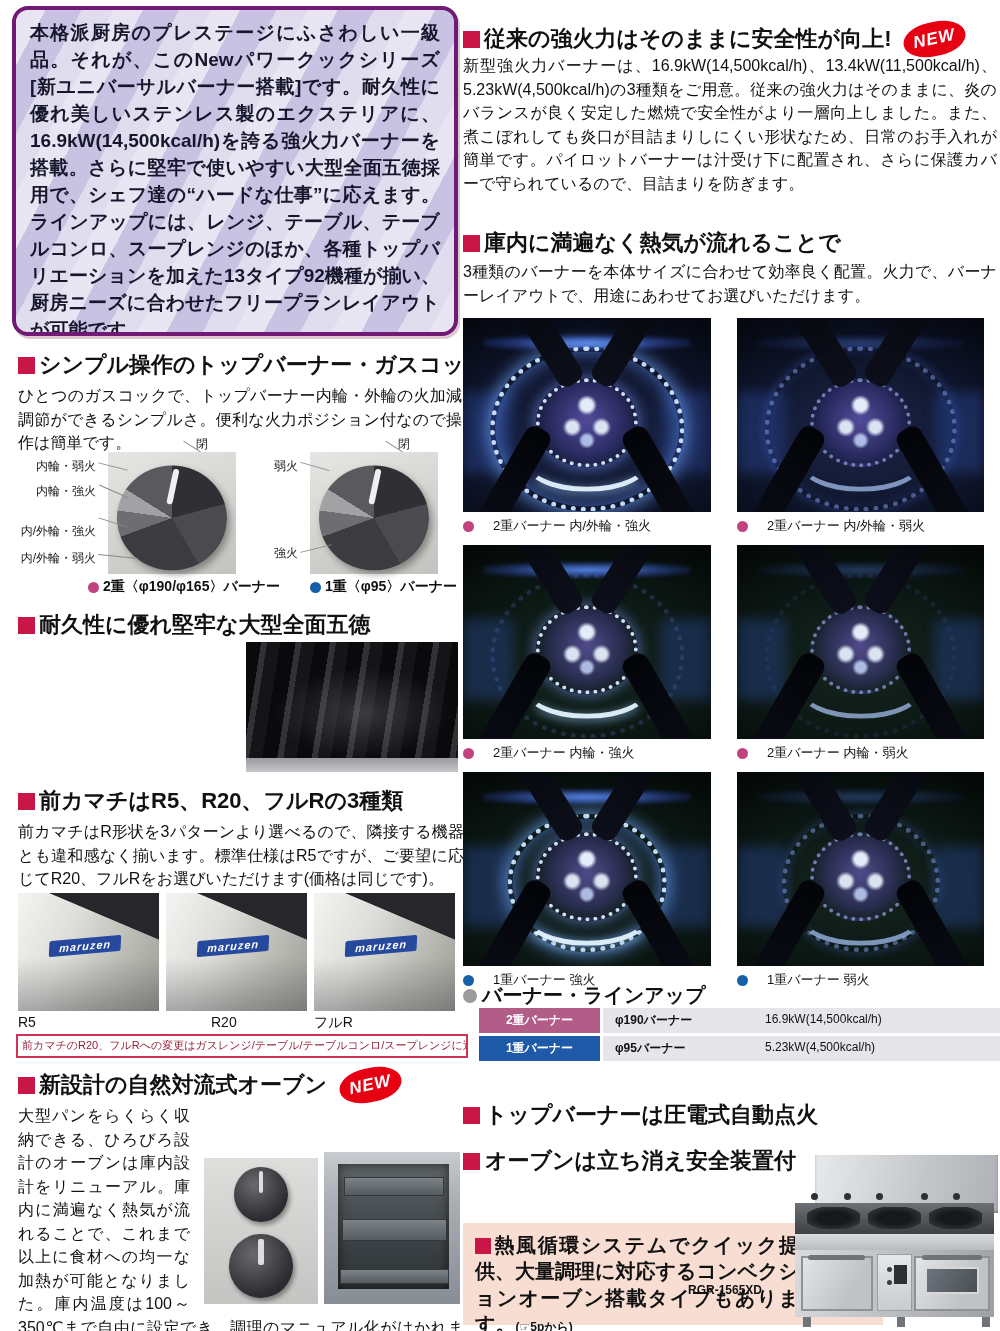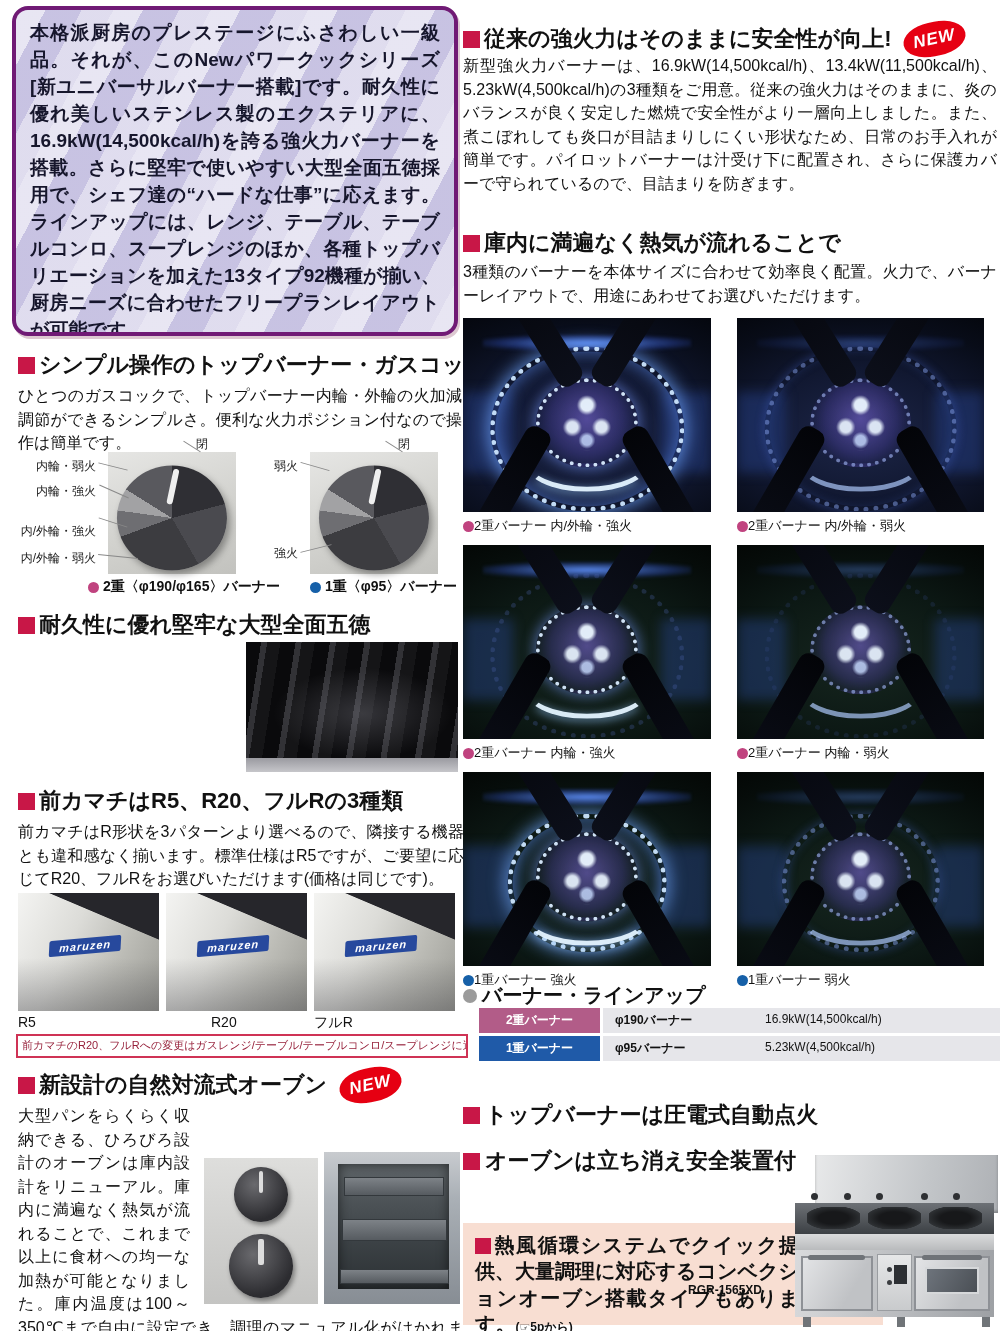--- a/index.html
+++ b/index.html
@@ -88,21 +88,21 @@
   .trv.t2{right:11%;bottom:-32%;transform:rotate(-30deg);}
   .trv.t3{left:23%;top:-40%;transform:rotate(-32deg);}
   .trv.t4{right:23%;top:-40%;transform:rotate(32deg);}
   .fp.inner .ring-o{border-color:rgba(85,108,190,.26);box-shadow:none;}
   .fp.single .ring-o{width:60%;height:66%;}
   .fp.weak .band{opacity:.35;}
   .fp.weak .ring-o{border-color:rgba(132,160,235,.5);box-shadow:0 0 8px 2px rgba(70,100,200,.3), inset 0 0 8px rgba(60,90,180,.25);}
   .fp.weak.inner .ring-o{border-color:rgba(62,82,152,.2);box-shadow:none;}
   .fp.weak .ring-i{border-color:rgba(155,175,235,.65);box-shadow:none;}
   .fp.weak .arc{border-bottom-color:rgba(172,200,250,.7);filter:none;}
-  .fp-cap{margin-top:5px;font-size:13px;color:#111;display:flex;align-items:center;gap:0;white-space:nowrap;}
+  .fp-cap{margin-top:5px;font-size:13px;color:#111;display:flex;align-items:center;gap:19px;white-space:nowrap;}
 
   
   .lineup-h{left:463px;top:982px;font-size:20px;font-weight:900;display:flex;align-items:center;gap:5px;}
   .lineup-h .dot{width:14px;height:14px;}
   .lineup-table{left:463px;top:1008px;width:534px;font-size:12px;margin-left:16px;}
   .lrow{display:flex;margin-bottom:3px;}
   .lcell-h{width:121px;color:#fff;font-weight:700;display:flex;align-items:center;justify-content:center;flex:0 0 auto;}
   .lcell-b{flex:1;background:#e6e6ea;margin-left:3px;padding:4px 12px;display:flex;flex-direction:column;justify-content:center;gap:1px;}
   .lcell-h.pink{background:#b25c88;} .lcell-h.blue{background:#1f5aa8;}
   .spec{display:flex;}

